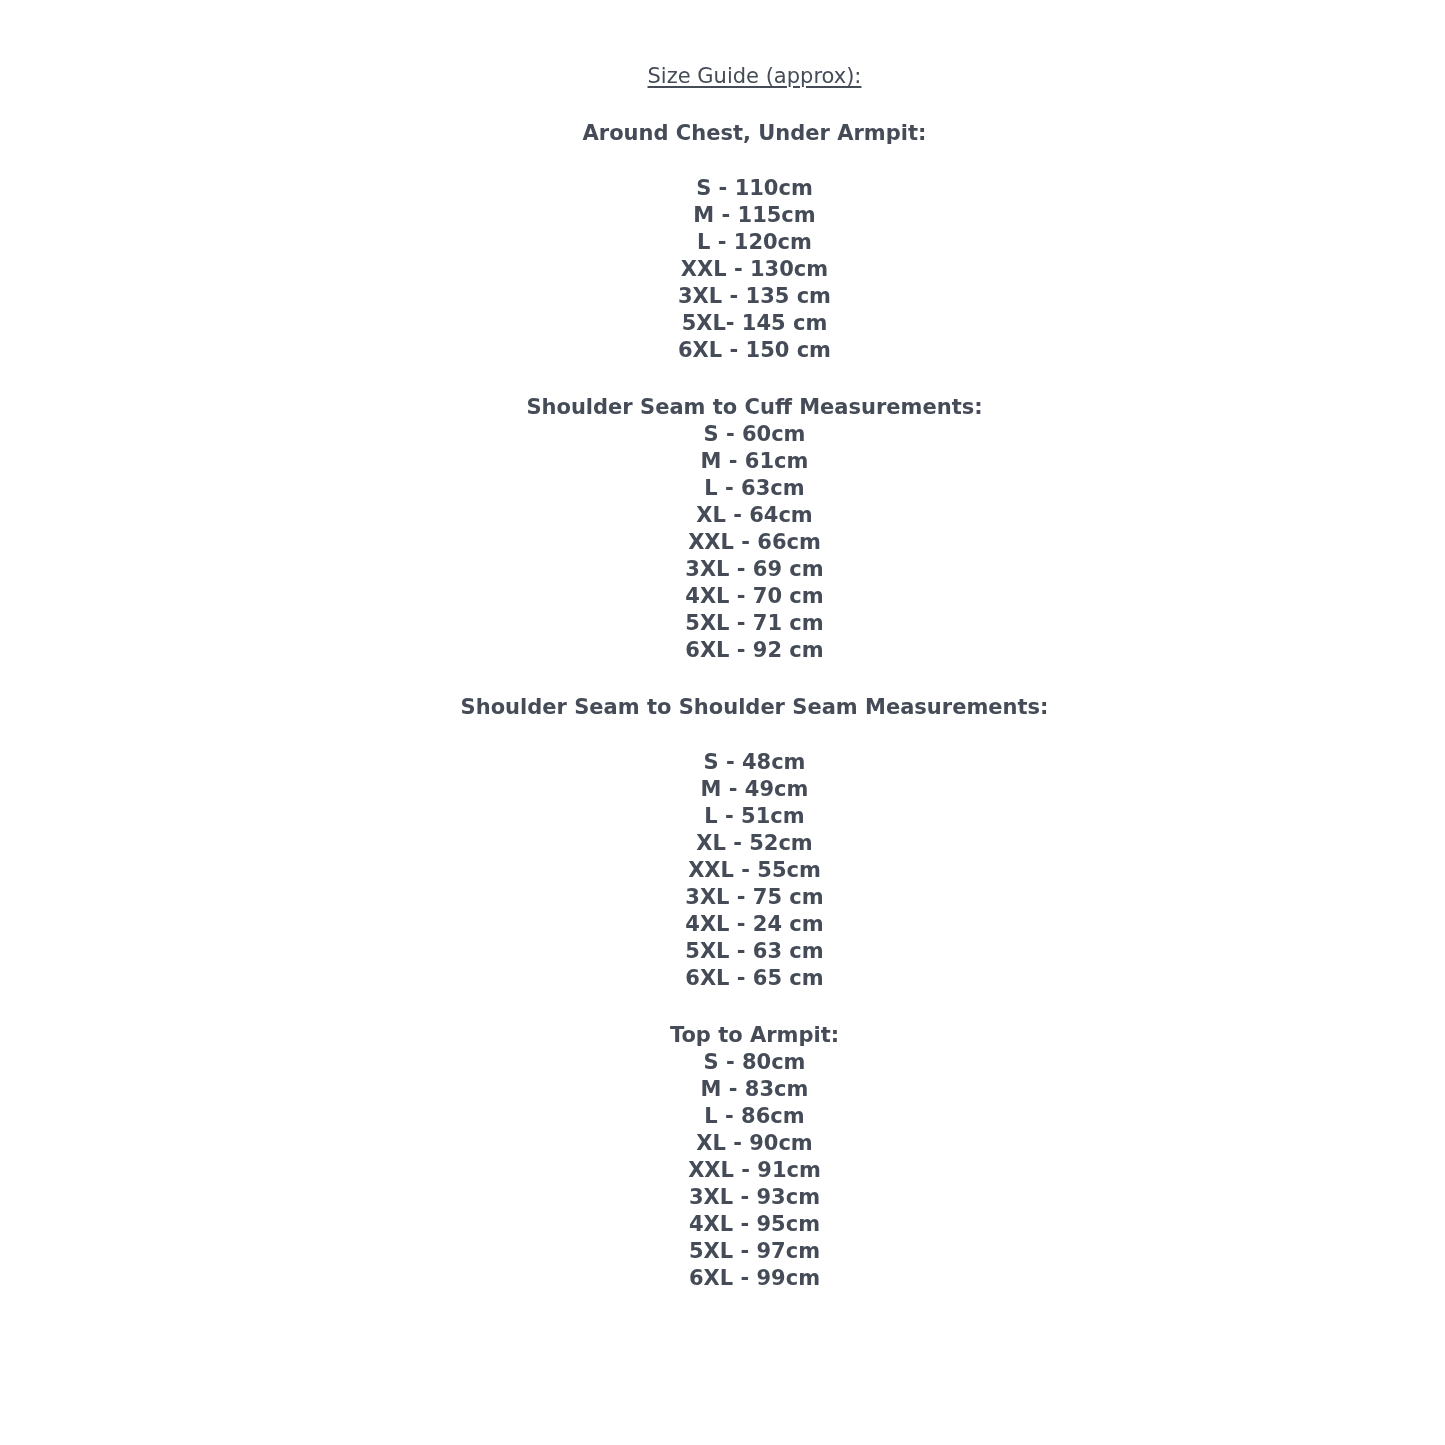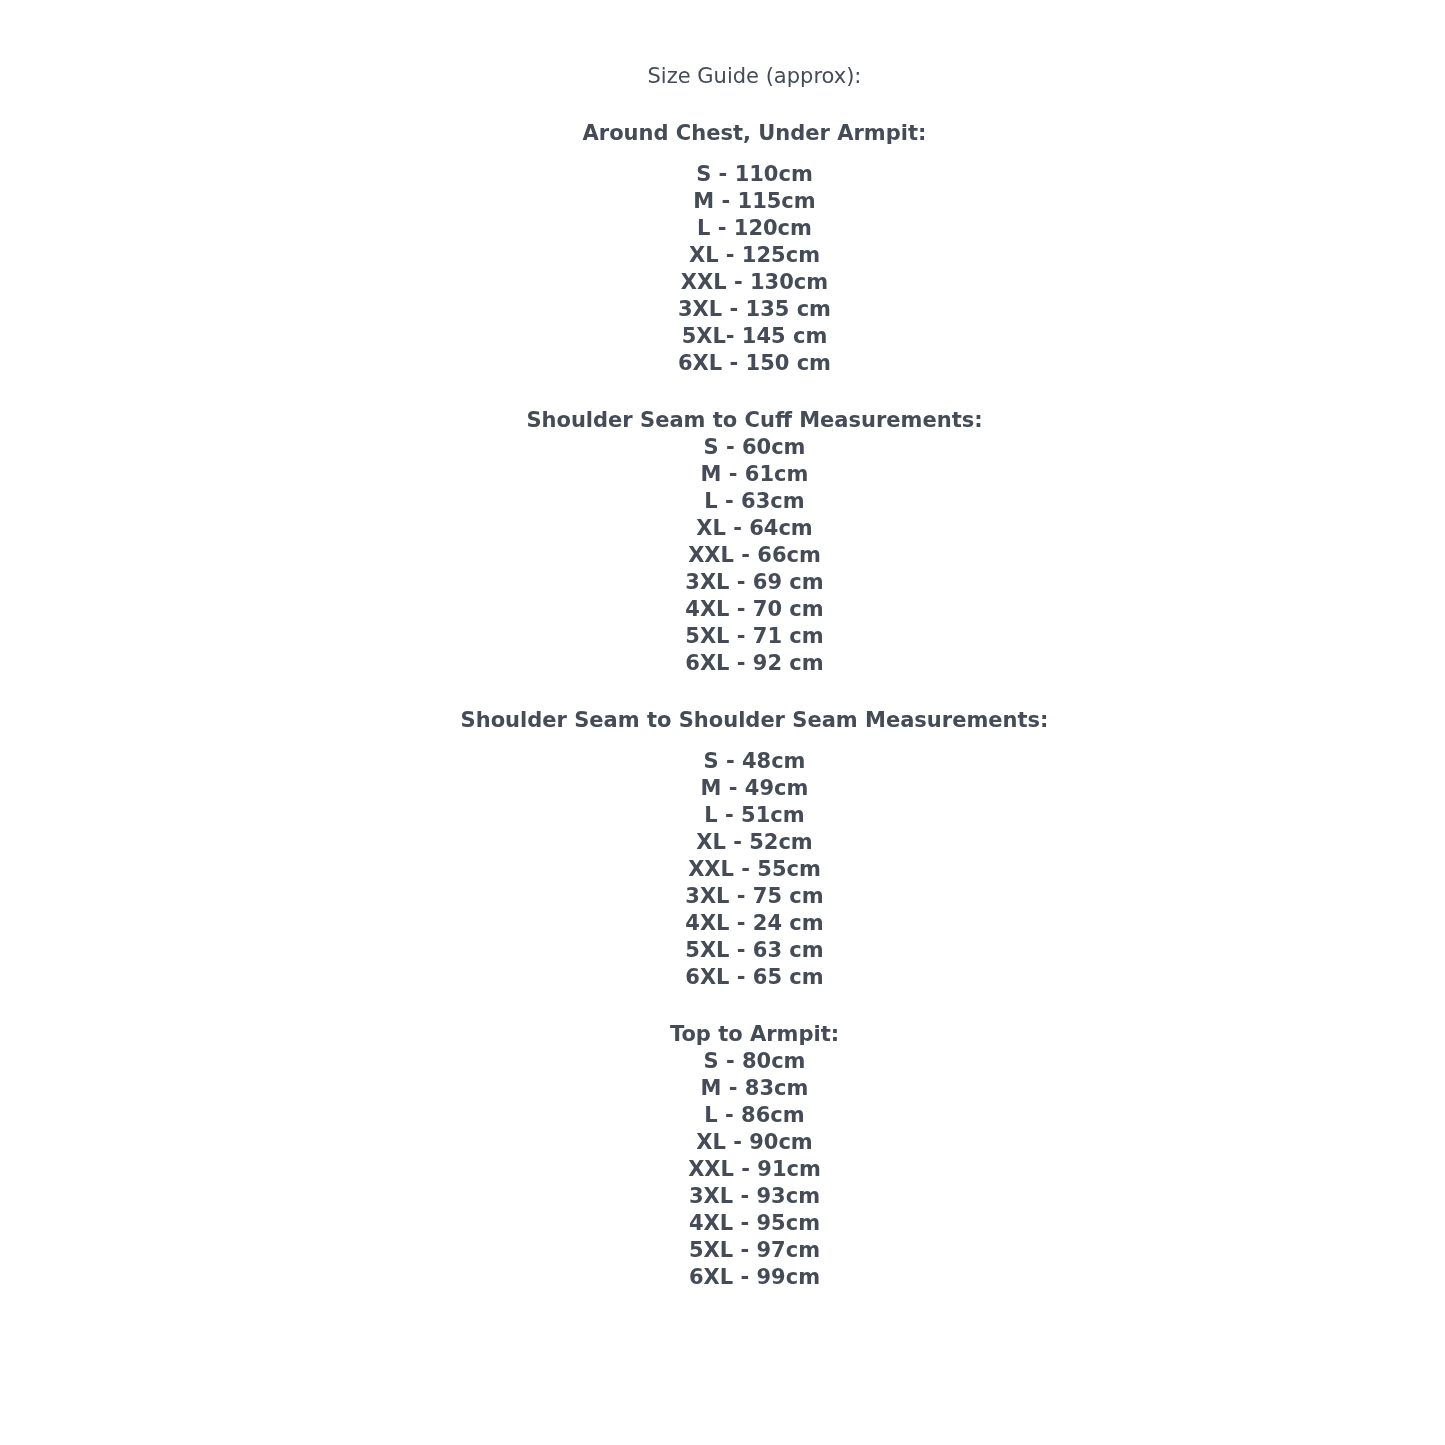--- a/index.html
+++ b/index.html
@@ -17,46 +17,46 @@
     box-sizing: border-box;
     width: 1445px;
     padding-top: 63px;
     padding-left: 64px; 
     text-align: center;
     font-size: 21px;
     line-height: 27px;
     color: #454c57;
   }
   .title {
+    text-decoration: underline;
     text-underline-offset: 3px;
   }
   .size-section {
     margin-top: 30px;
   }
   .items.gap-before {
-    margin-top: 14px;
+    margin-top: 28px;
   }
   .heading, .item-line {
     white-space: pre;
     font-weight: bold;
   }
 </style>
 </head>
 <body>
 
 <div class="doc">
   <div class="title">Size Guide (approx):</div>
   <div id="sections-root">
   <section class="size-section">
     <div class="heading">Around Chest, Under Armpit:</div>
     <div class="items gap-before">
           <div class="item-line">S - 110cm</div>
           <div class="item-line">M - 115cm</div>
           <div class="item-line">L - 120cm</div>
-          <div class="item-line">XL - 125cm</div>
           <div class="item-line">XXL - 130cm</div>
           <div class="item-line">3XL - 135 cm</div>
           <div class="item-line">5XL- 145 cm</div>
           <div class="item-line">6XL - 150 cm</div>
         </div>
   </section>
 
   <section class="size-section">
     <div class="heading">Shoulder Seam to Cuff Measurements:</div>
     <div class="items">

